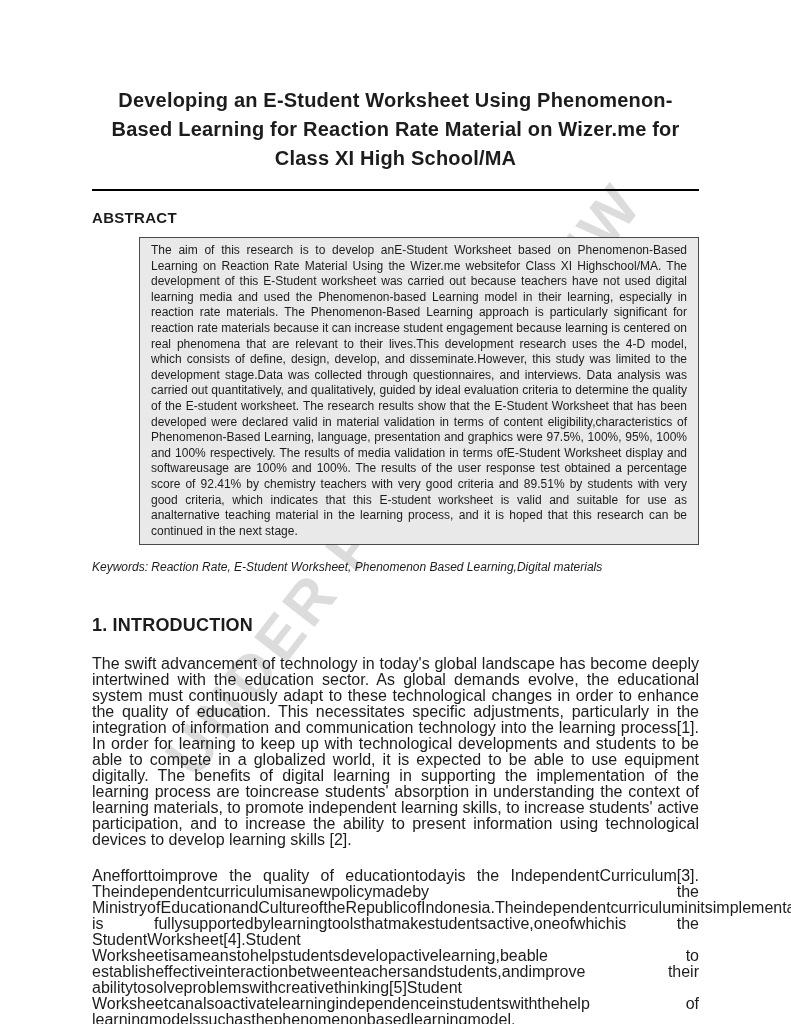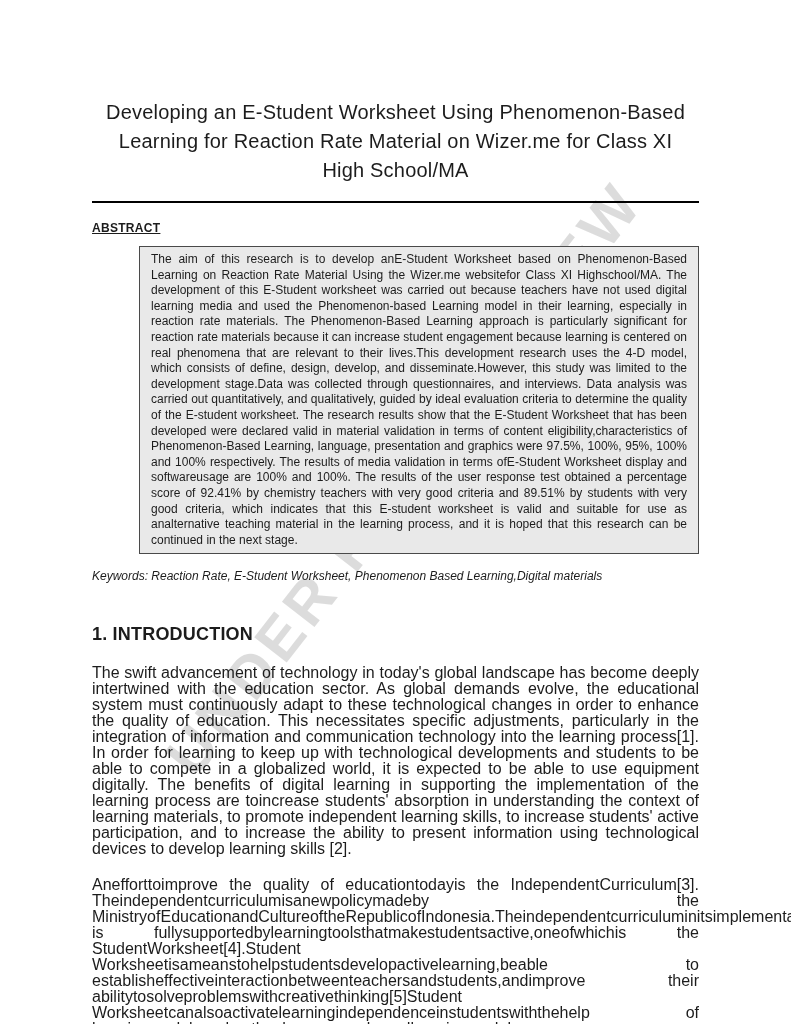--- a/index.html
+++ b/index.html
@@ -26,39 +26,38 @@
     opacity:0.30;
     transform: translate(-50%,-50%) translate(8px,-33px) rotate(-52deg);
     user-select:none;
   }
   .content {
     position:relative;
     z-index:1;
     padding:86px 92px 0 92px;
   }
   .title {
-    margin:12px;
+    margin:0;
     font-size:20px;
     line-height:29px;
-    font-weight:normal;
+    font-weight:bold;
     text-align:center;
     letter-spacing:0.2px;
   }
   .title-rule {
     border:none;
     border-top:2.5px solid #000;
     margin:16px 0 0 0;
     height:0;
   }
   .abstract-heading {
     margin:18px 0 0 0;
-    font-size:12px;
+    font-size:15px;
     font-weight:bold;
     letter-spacing:0.3px;
-    text-decoration:underline;
   }
   .abstract-box {
     margin-top:11px;
     border:1px solid #4a4a4a;
     background:#e9e9e9;
     padding:5px 11px;
     margin-left:47px;
   }
   .abstract-box p {
     margin:0;

